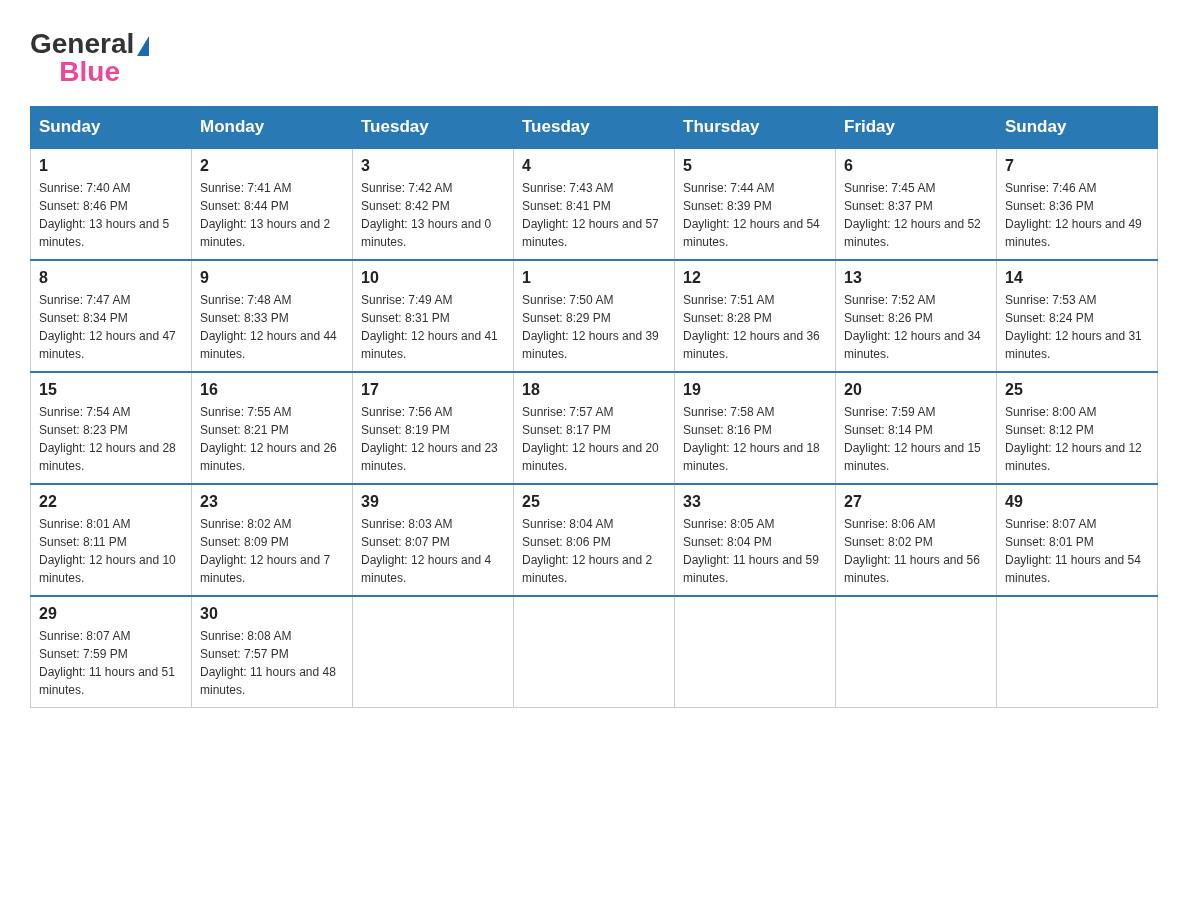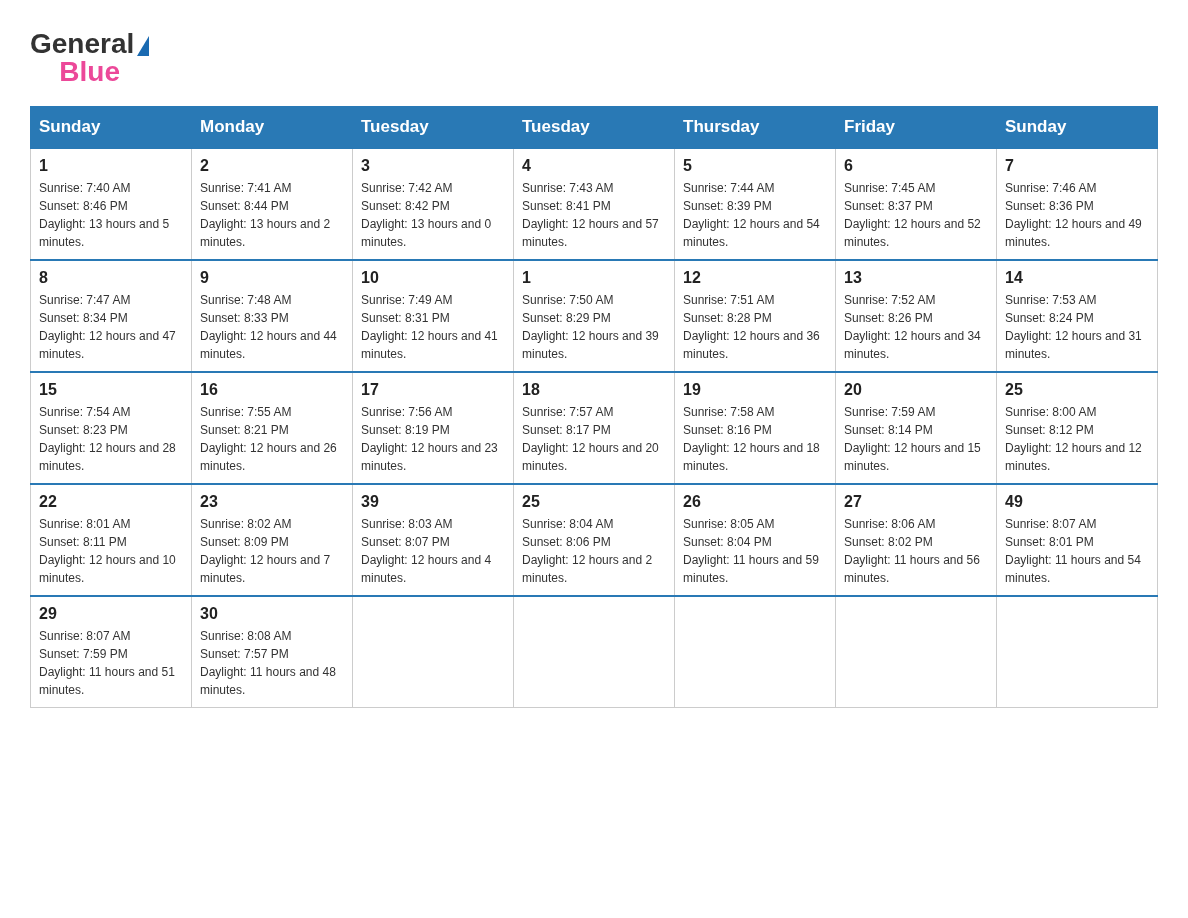--- a/index.html
+++ b/index.html
@@ -228,21 +228,21 @@
       </td>
         <td>
         <span class="day-number">39</span>
         <span class="day-info">Sunrise: 8:03 AM<br>Sunset: 8:07 PM<br>Daylight: 12 hours and 4 minutes.</span>
       </td>
         <td>
         <span class="day-number">25</span>
         <span class="day-info">Sunrise: 8:04 AM<br>Sunset: 8:06 PM<br>Daylight: 12 hours and 2 minutes.</span>
       </td>
         <td>
-        <span class="day-number">26</span>
+        <span class="day-number">33</span>
         <span class="day-info">Sunrise: 8:05 AM<br>Sunset: 8:04 PM<br>Daylight: 11 hours and 59 minutes.</span>
       </td>
         <td>
         <span class="day-number">27</span>
         <span class="day-info">Sunrise: 8:06 AM<br>Sunset: 8:02 PM<br>Daylight: 11 hours and 56 minutes.</span>
       </td>
         <td>
         <span class="day-number">49</span>
         <span class="day-info">Sunrise: 8:07 AM<br>Sunset: 8:01 PM<br>Daylight: 11 hours and 54 minutes.</span>
       </td>

